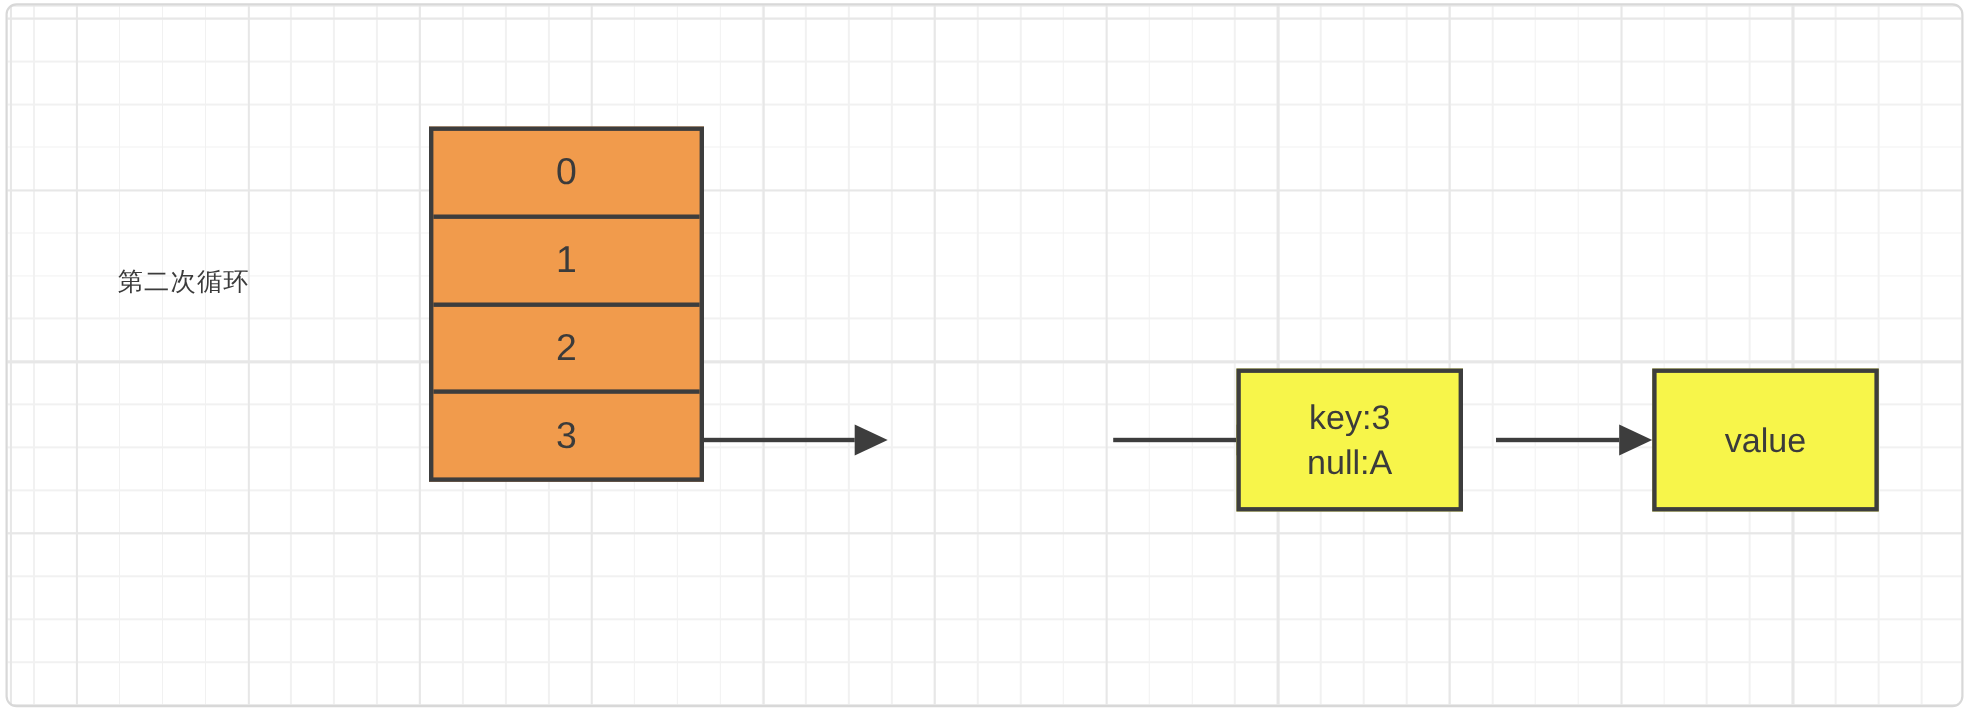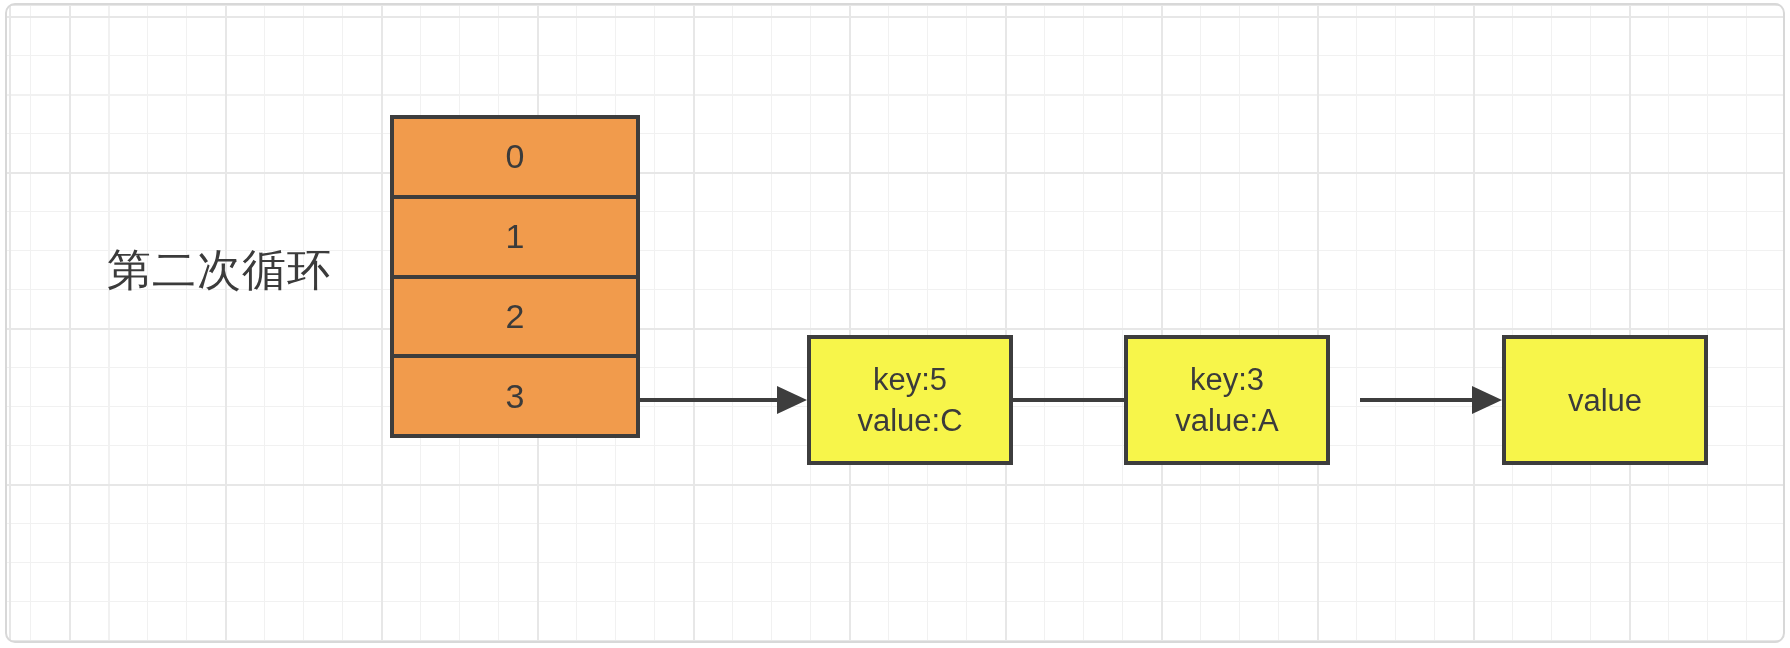--- a/index.html
+++ b/index.html
@@ -26,21 +26,21 @@
     background-color:#ffffff;
     background-image:
       repeating-linear-gradient(90deg,  var(--grid-major) 0 2px,   transparent 2px 156px),
       repeating-linear-gradient(180deg, var(--grid-major) 0 2px,   transparent 2px 156px),
       repeating-linear-gradient(90deg,  var(--grid-minor) 0 1.5px, transparent 1.5px 39px),
       repeating-linear-gradient(180deg, var(--grid-minor) 0 1.5px, transparent 1.5px 39px);
     background-position:62px 0,0 11px,23px 0,0 11px;
   }
   .label{
     position:absolute;left:100px;top:236px;width:180px;
-    font-size:44px;font-weight:500;letter-spacing:1px;color:var(--text);
+    font-size:23px;font-weight:500;letter-spacing:1px;color:var(--text);
     white-space:nowrap;
   }
   
   .bucket-array{
     position:absolute;left:383px;top:110px;width:250px;height:323px;
     box-sizing:border-box;border:4px solid var(--stroke);
     background:var(--array-fill);
     display:flex;flex-direction:column;
   }
   .array-cell{
@@ -83,33 +83,29 @@
     <div class="array-cell">1</div>
     <div class="array-cell">2</div>
     <div class="array-cell">3</div>
   </div>
 
   <div class="arrow" style="left:631px;width:169px">
     <div class="arrow-line"></div>
     <div class="arrow-head"></div>
   </div>
 
-  <div class="node" style="left:800px">
-    <div class="node-line">key:5</div>
-    <div class="node-line">value:C</div>
-  </div>
 
   <div class="arrow" style="left:1005px;width:142px">
     <div class="arrow-line"></div>
     <div class="arrow-head"></div>
   </div>
 
   <div class="node" style="left:1117px">
     <div class="node-line">key:3</div>
-    <div class="node-line">value:A</div>
+    <div class="node-line">null:A</div>
   </div>
 
   <div class="arrow" style="left:1353px;width:142px">
     <div class="arrow-line"></div>
     <div class="arrow-head"></div>
   </div>
 
   <div class="node" style="left:1495px">
     <div class="node-line">value</div>
   </div>

